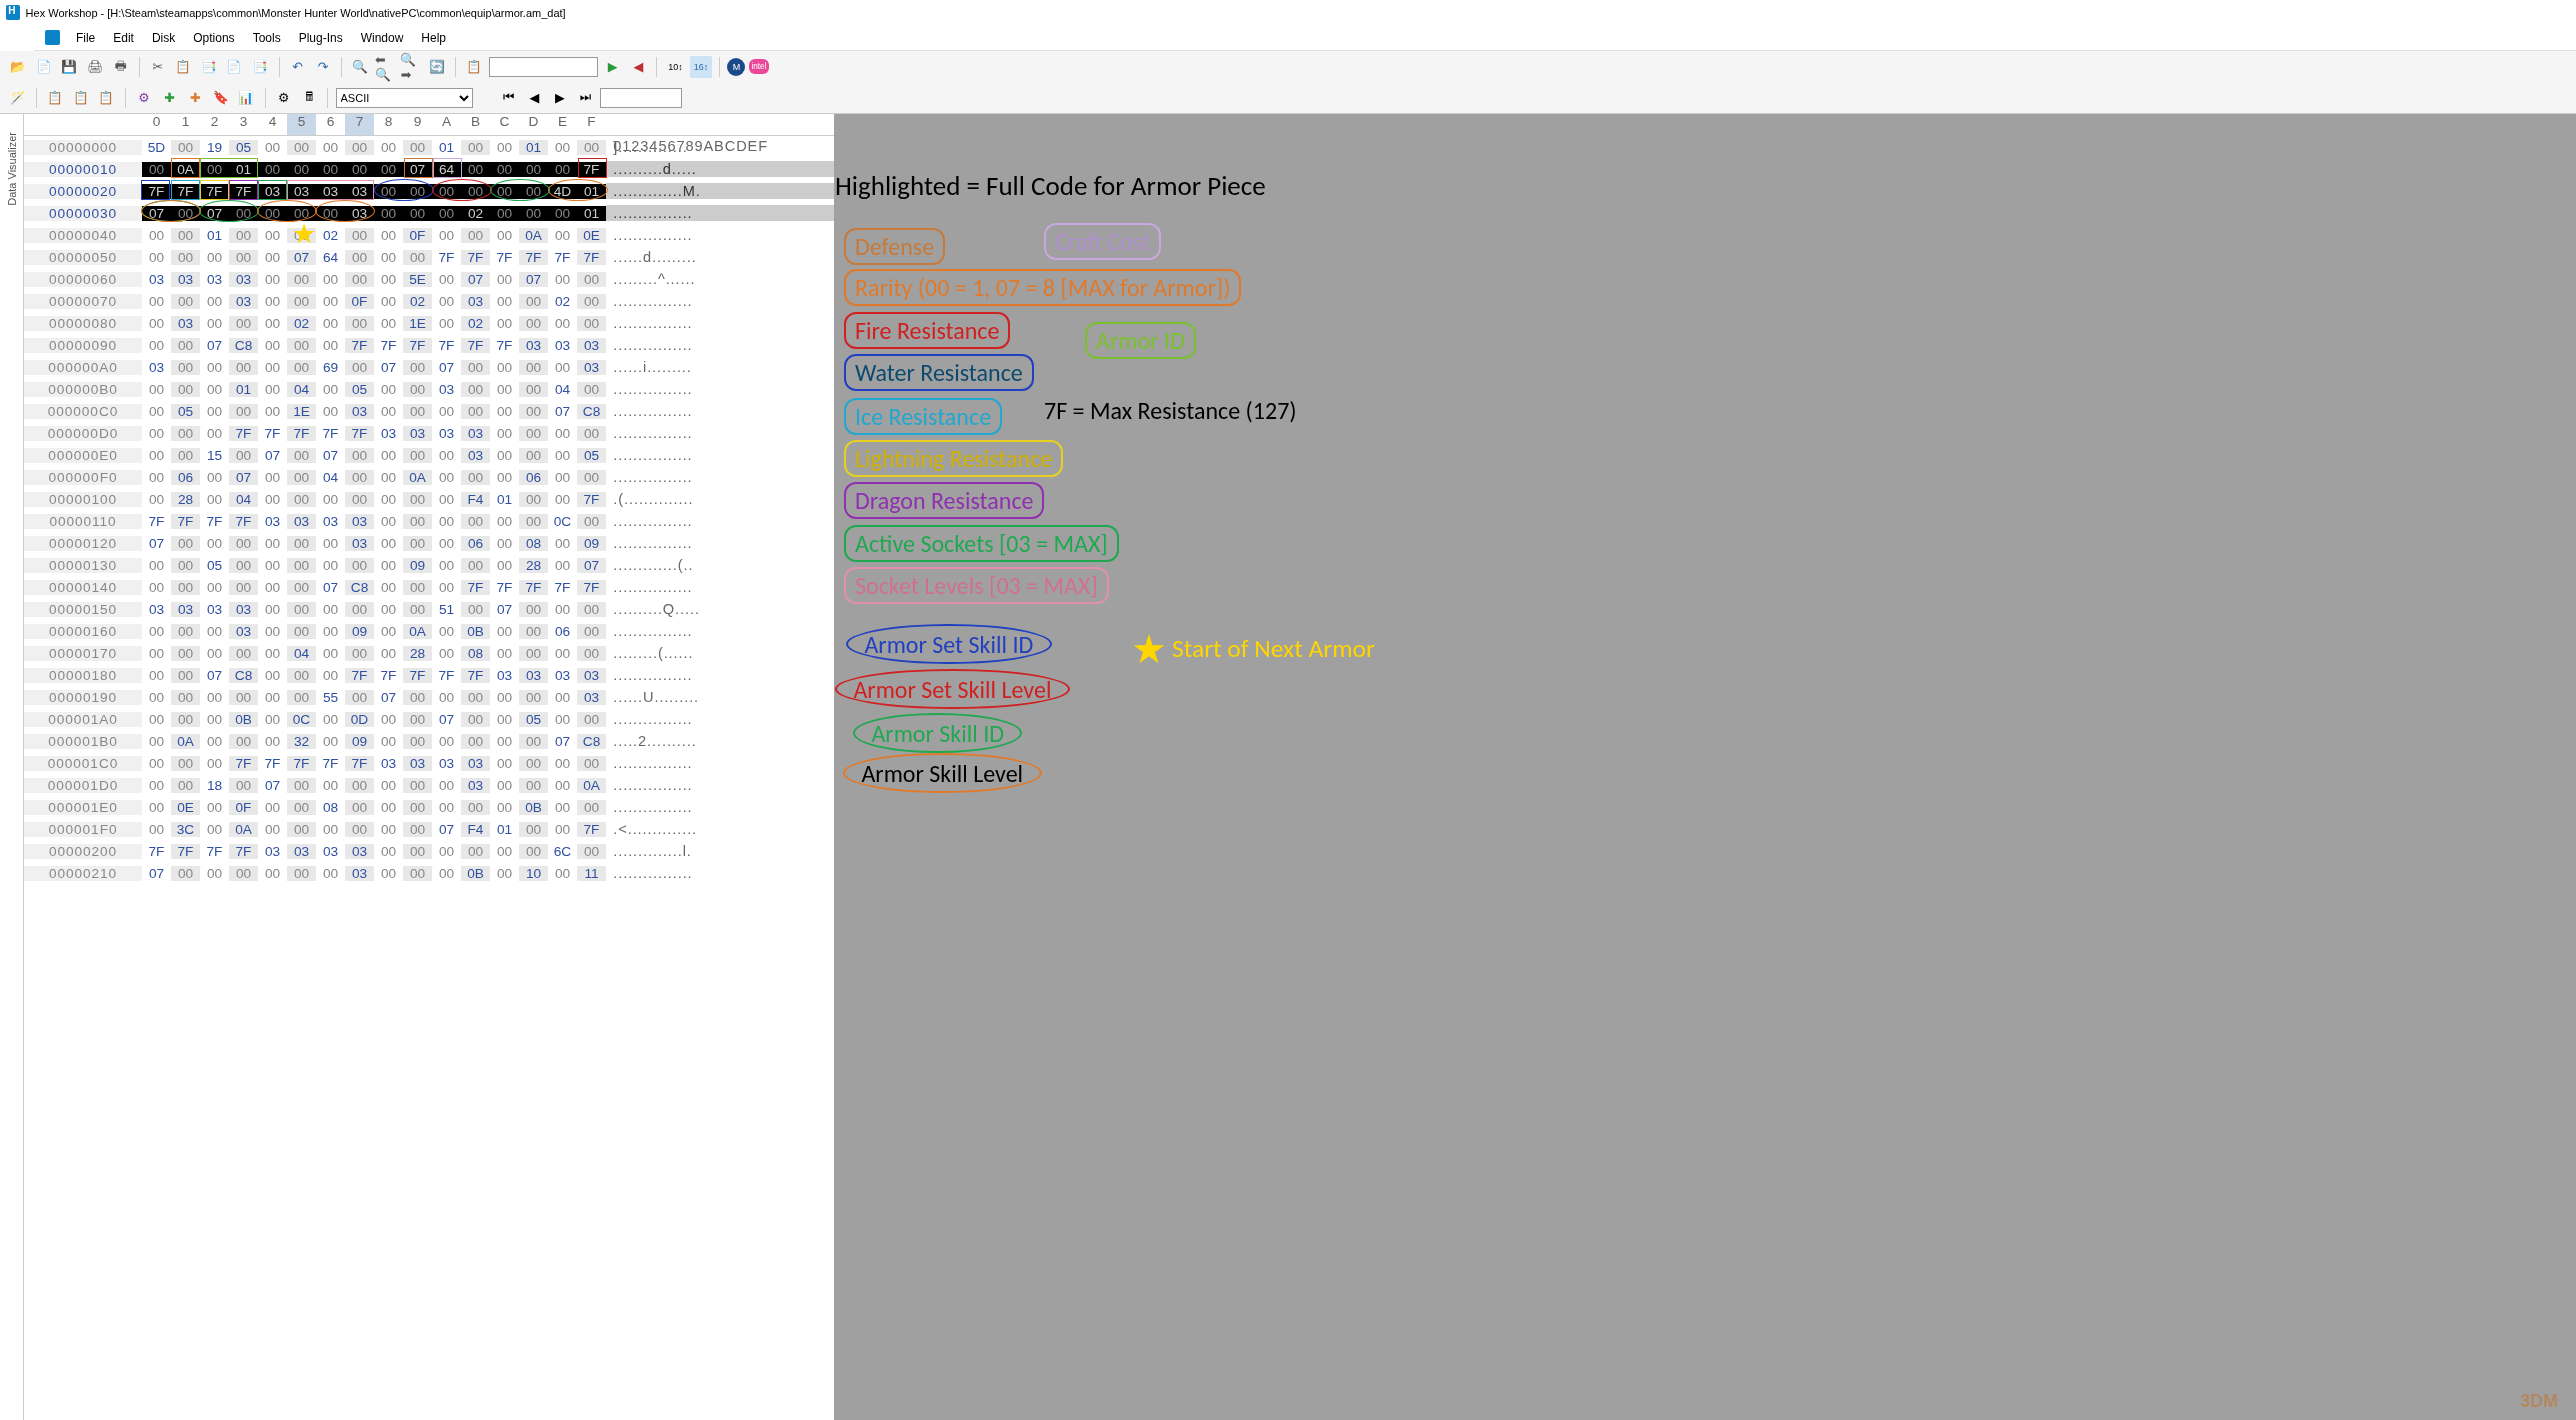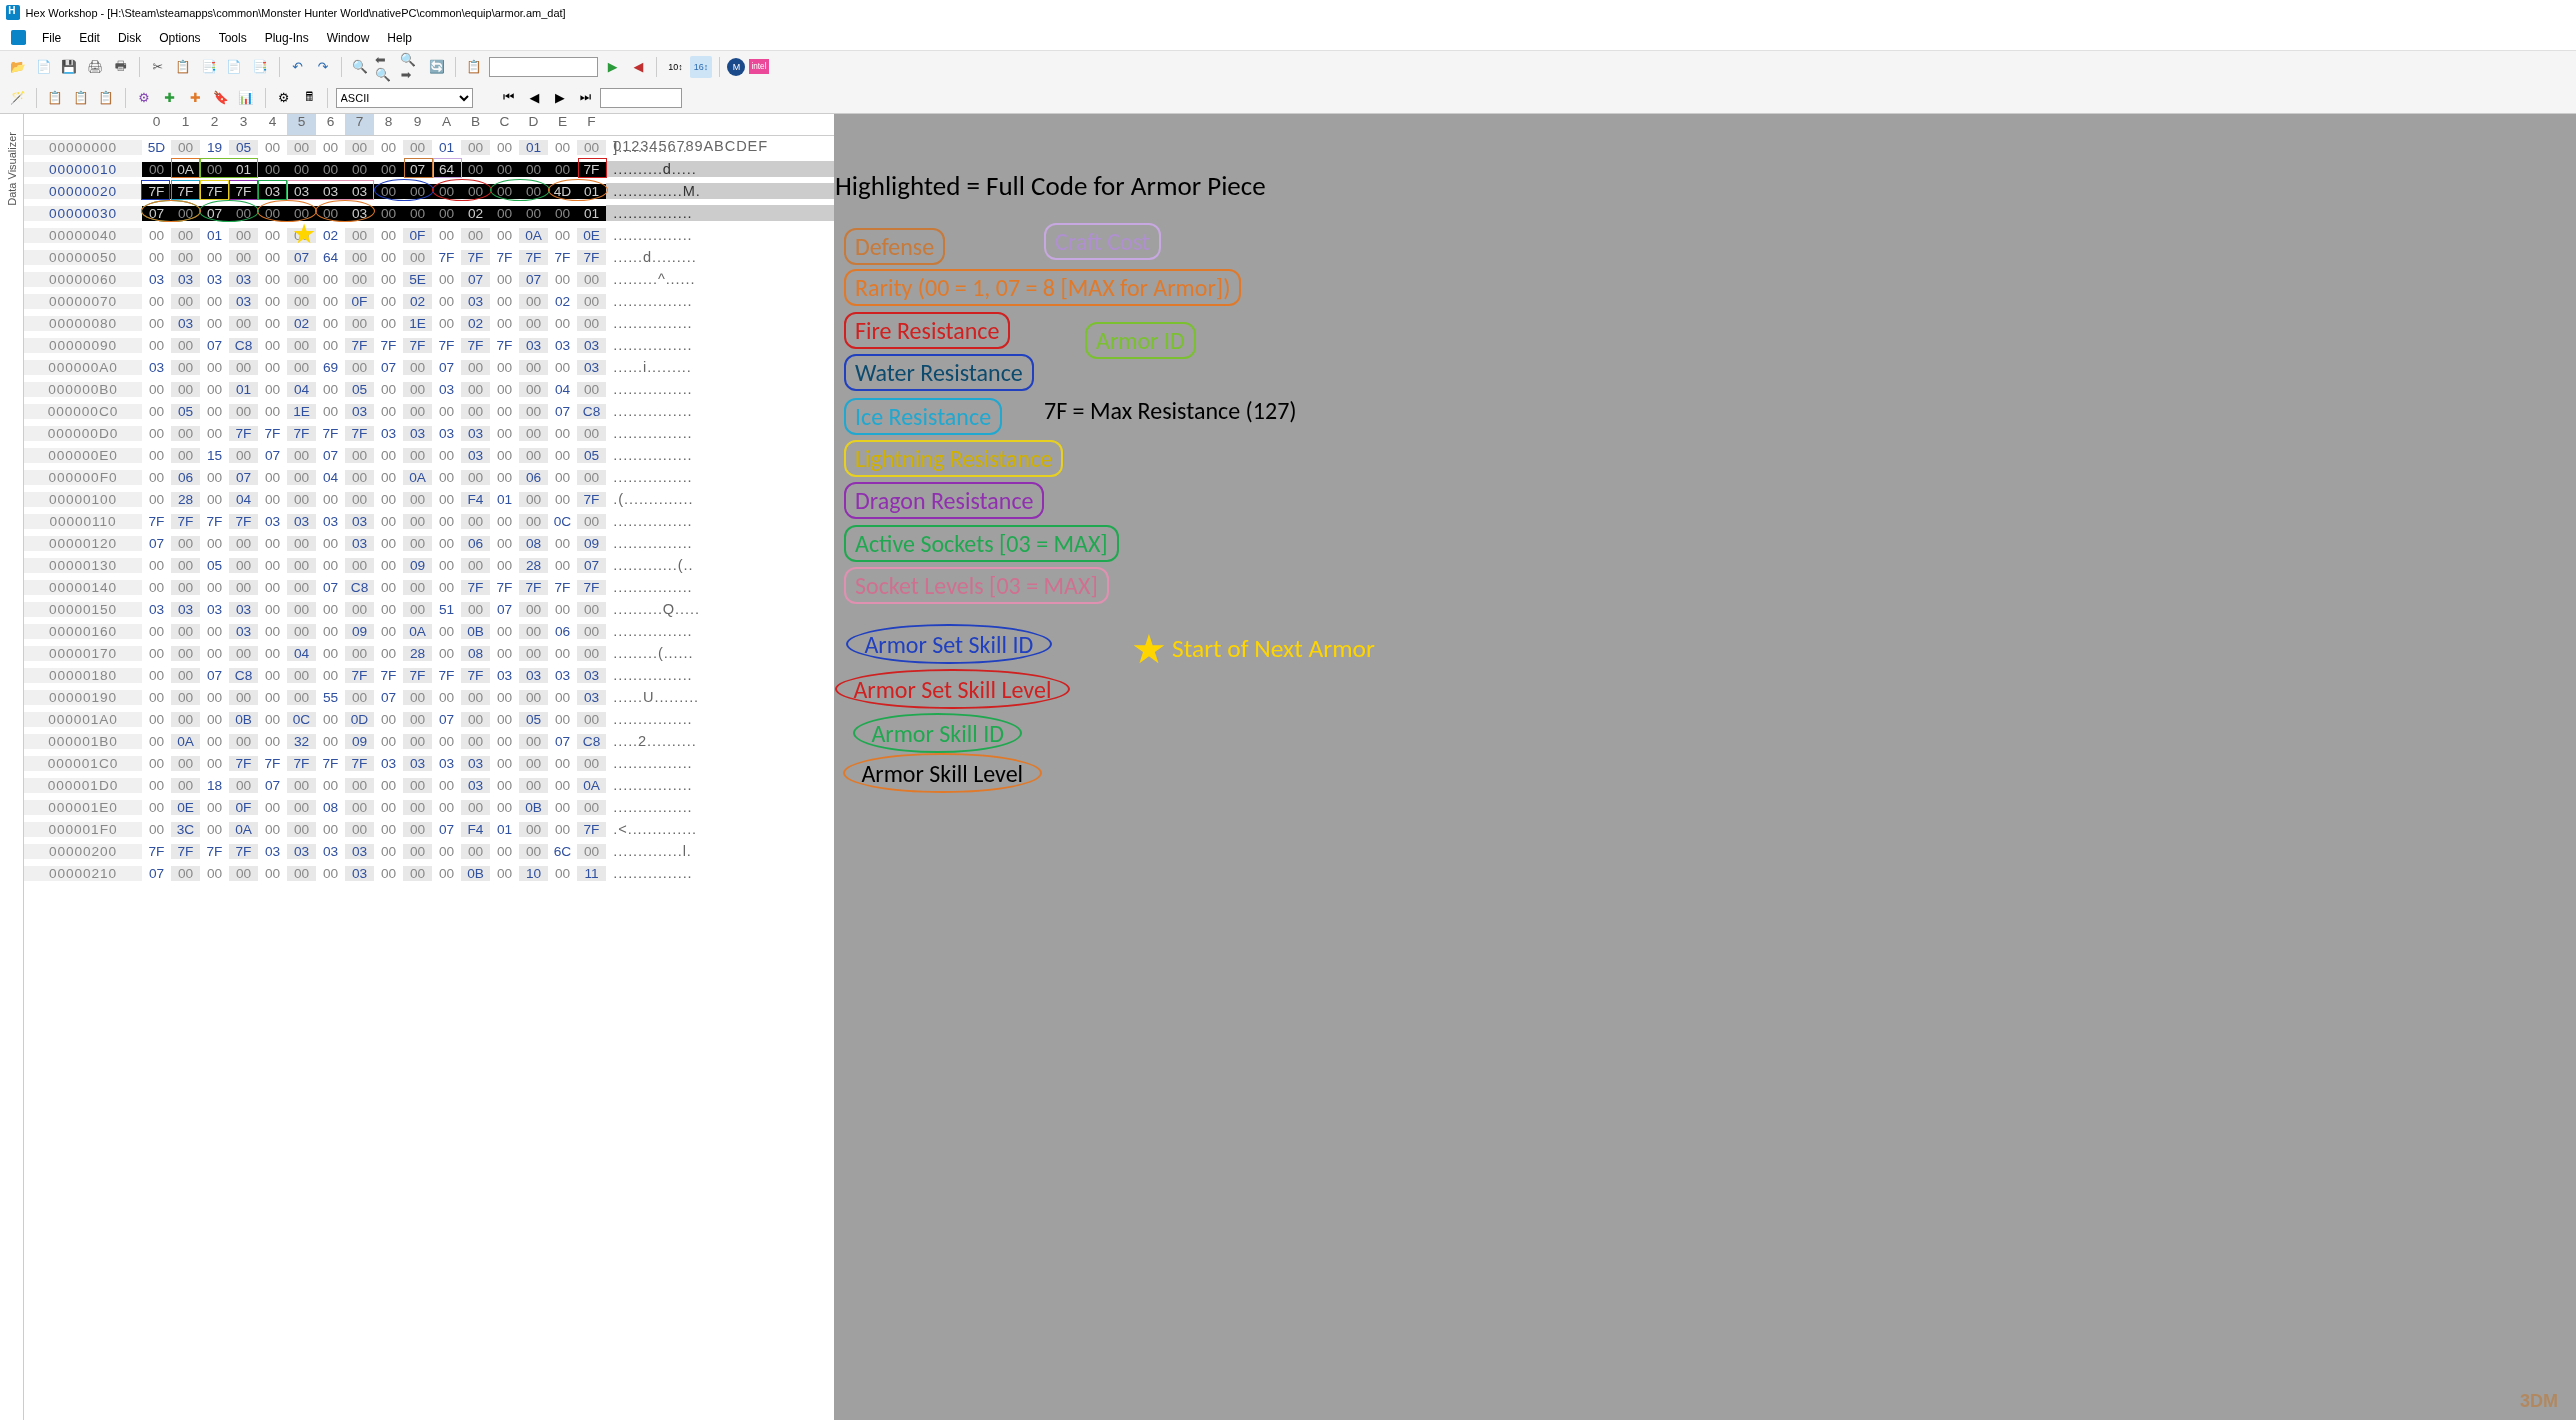--- a/index.html
+++ b/index.html
@@ -1,21 +1,21 @@
 <!DOCTYPE html>
 <html style="font-size:14.6px"><head>
 <meta charset="utf-8">
 <style>
 * { margin: 0; padding: 0; box-sizing: border-box; font-family: "Segoe UI", Tahoma, sans-serif; }
 body { background: #a0a0a0; overflow: hidden; width: 2576px; height: 1421px; }
 .window { background: #fff; width: 100%; height: 100%; display: flex; flex-direction: column; }
 .titlebar { height: 25.5px; background: #fff; display: flex; align-items: center; padding: 0 5.5px; font-size: 11px; color: #000; gap: 5.5px; }
 .titlebar .icon { width: 14.6px; height: 14.6px; background: #0a84c7; display: inline-block; border-radius: 1.8px; position: relative; }
 .titlebar .icon::after { content:"H"; color:#fff; font-weight:bold; font-size:10px; position:absolute; left:2.7px; top:0; }
-.menubar { height: 25.5px; background: #fff; display: flex; align-items: center; padding: 0 11px; font-size: 12px; gap: 0; border-bottom:0.9px solid #e0e0e0;}
+.menubar { height: 25.5px; background: #fff; display: flex; align-items: center; padding: 0 11px; font-size: 12px; gap: 0; border-bottom:0.9px solid #e0e0e0;margin-left:34px;}
 .menubar .mitem { padding: 3.6px 9px; cursor: pointer; }
 .menubar .micon { width:14.6px; height:14.6px; background:#0a84c7; border-radius:1.8px; margin-right:7.3px; position:relative;}
 .menubar .micon::after{content:"";}
 .toolbars { background: #f5f5f5; border-bottom: 0.9px solid #ccc; }
 .tbrow { height: 31px; display: flex; align-items: center; padding: 0 7.3px; gap: 3.6px; }
 .tbtn { width: 22px; height: 22px; display:inline-flex; align-items:center; justify-content:center; cursor:pointer; border-radius:1.8px; font-size:12.7px;}
 .tsep { width:0.9px; height:20px; background:#ccc; margin:0 3.6px; }
 .tinput { height:20px; border:0.9px solid #999; background:#fff; font-size:11px; padding:0 3.6px; }
 .tselect { height:20px; border:0.9px solid #999; background:#fff; font-size:11px; width:137px;}
 .workarea { flex:1; display:flex; position:relative; background:#a0a0a0;}
@@ -101,21 +101,21 @@
       <span class="tsep"></span>
       <span class="tbtn ic-copy">📋</span>
       <input class="tinput" style="width: 109px;" value="">
       <span class="tbtn ic-green">▶</span>
       <span class="tbtn ic-red">◀</span>
       <span class="tsep"></span>
       <span class="tbtn" style="font-size:9px">10↕</span>
       <span class="tbtn ic-blue" style="font-size:9px;background:#cde4f7">16↕</span>
       <span class="tsep"></span>
       <span class="tbtn" style="background:#1a4a8a;color:#fff;border-radius:50%;font-size:9px;width:18px;height:18px">M</span>
-      <span class="tbtn" style="background:#ec4899;color:#fff;border-radius:0;font-size:8.2px;width:20px;height:14.6px">intel</span>
+      <span class="tbtn" style="background:#ec4899;color:#fff;border-radius:6px;font-size:8.2px;width:20px;height:14.6px">intel</span>
     </div>
     <div class="tbrow">
       <span class="tbtn ic-open">🪄</span>
       <span class="tsep"></span>
       <span class="tbtn ic-copy">📋</span>
       <span class="tbtn ic-copy">📋</span>
       <span class="tbtn ic-copy">📋</span>
       <span class="tsep"></span>
       <span class="tbtn ic-purple">⚙</span>
       <span class="tbtn ic-green">✚</span>

